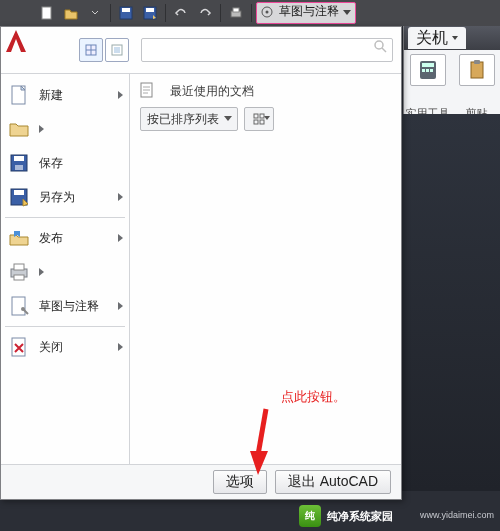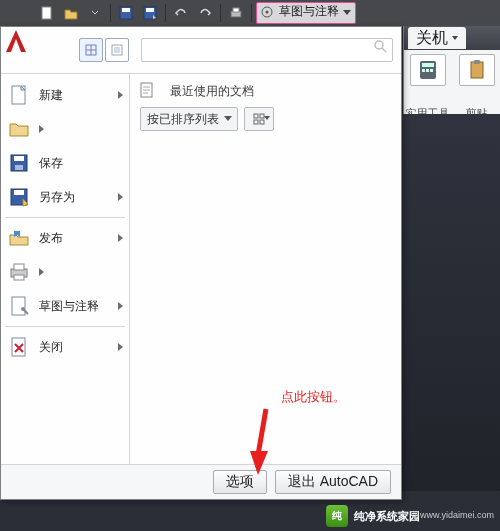--- a/index.html
+++ b/index.html
@@ -50,21 +50,21 @@
   .anno-arrow{position:absolute;left:250px;top:405px;}
   
   .Alogo{position:absolute;left:2px;top:28px;width:28px;height:28px;z-index:5;}
   
   .darkarea{position:absolute;left:0;top:114px;right:0;bottom:40px;background:linear-gradient(#2e333d,#20232a);}
   
   .watermark{position:absolute;right:6px;bottom:4px;display:flex;align-items:center;gap:6px;color:#fff;}
   .wm-logo{width:22px;height:22px;border-radius:4px;background:linear-gradient(#6cbf37,#3a8f12);display:flex;align-items:center;justify-content:center;color:#fff;font-size:10px;font-weight:bold;}
   .wm-txt{display:flex;flex-direction:row;line-height:1;}
   .wm-t1{font-size:11px;font-weight:bold;color:#fff;}
-  .wm-t2{font-size:9px;color:#c7c9cf;}
+  .wm-t2{font-size:9px;color:#c7c9cf;margin-left:27px;}
 </style>
 </head>
 <body>
 <div class="root">
 
 <div class="topbar">
   <div class="Alogo">
     <svg width="28" height="28">
           <polygon points="4,24 14,2 24,24 19,24 14,11 9,24" fill="#c42127"></polygon>
         </svg>

